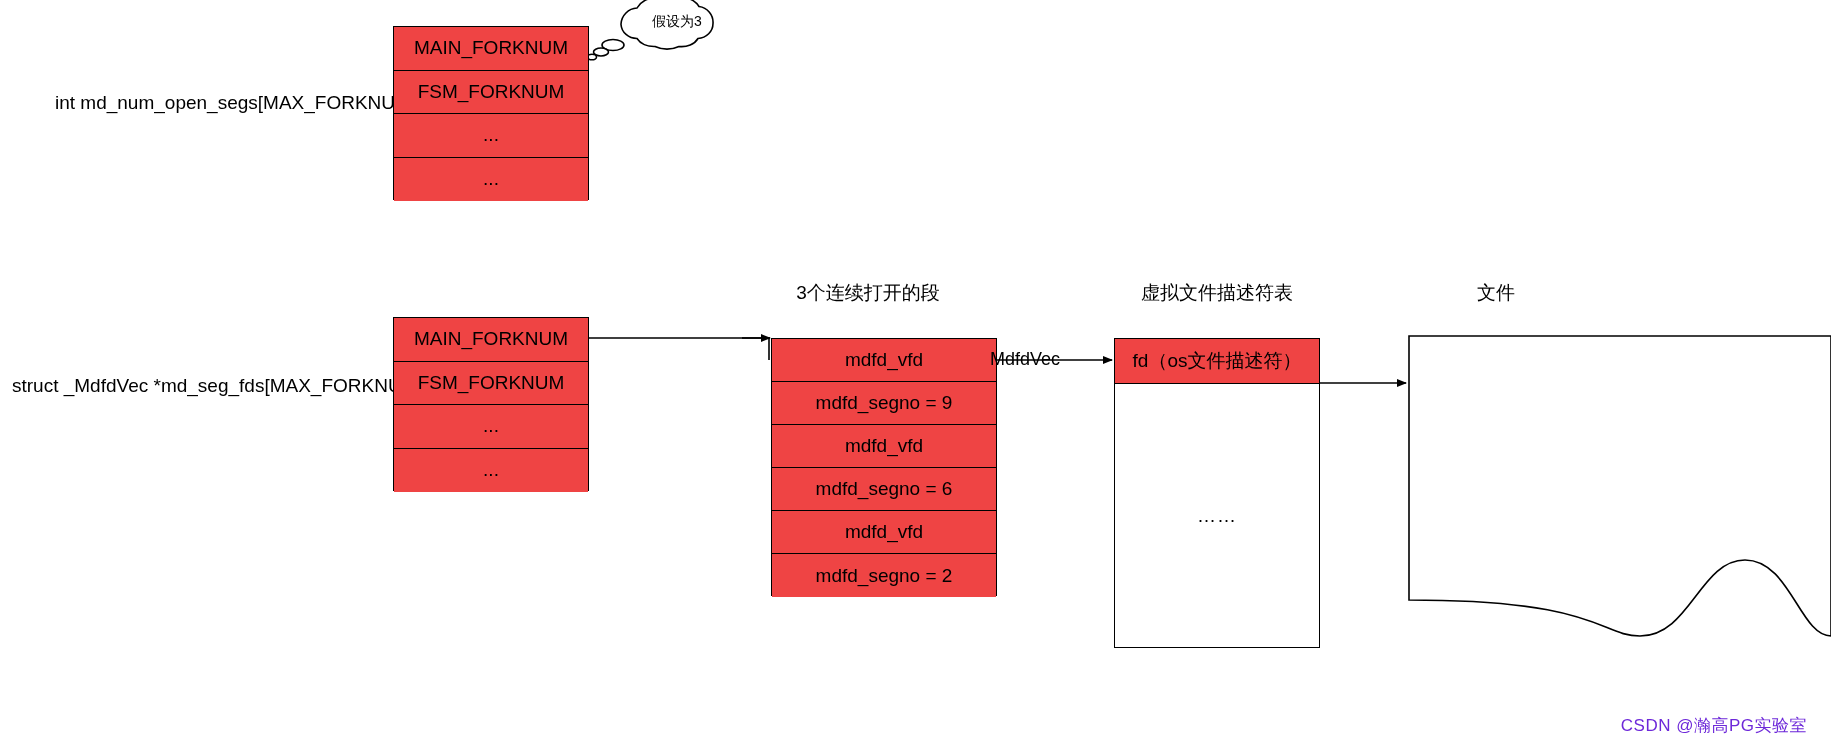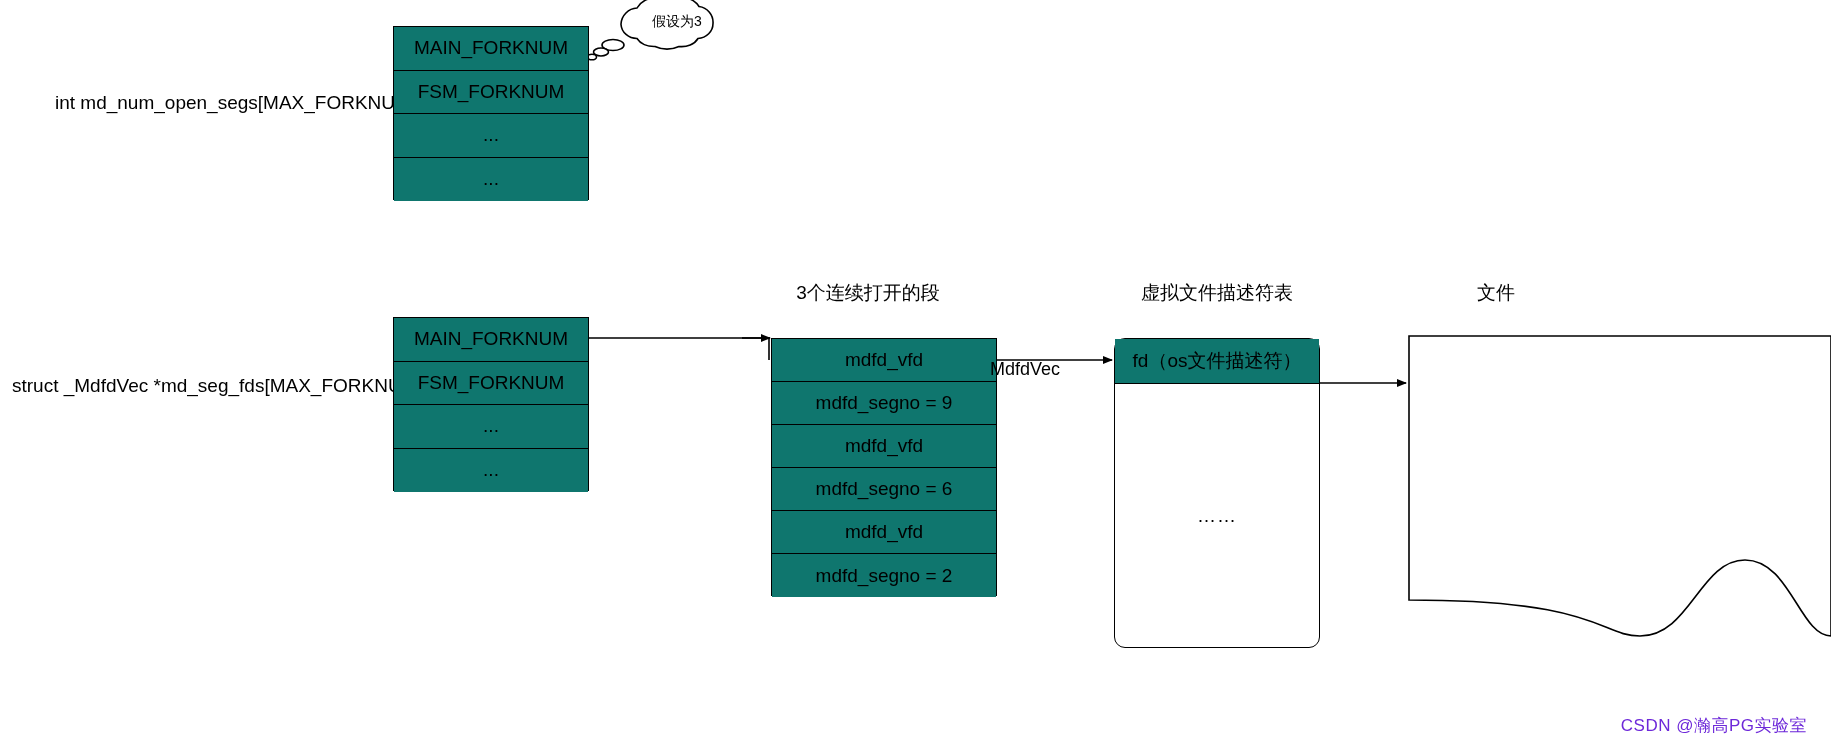--- a/index.html
+++ b/index.html
@@ -47,21 +47,21 @@
     box-sizing: border-box;
   }
   .row {
     box-sizing: border-box;
     display: flex;
     align-items: center;
     justify-content: center;
     font-size: 19px;
     text-align: center;
     border-bottom: 1.6px solid #000;
-    background: #0f766e;
+    background: #ef4444;
   }
   .row:last-child { border-bottom: none; }
 
   
   #fork-table-top {
     left: 393px;
     top: 26px;
     width: 196px;
     height: 174px;
   }
@@ -84,21 +84,20 @@
     height: 258px;
   }
   #segments-table .row { height: 43px; }
 
   
   #vfd-table {
     left: 1114px;
     top: 338px;
     width: 206px;
     height: 310px;
-    border-radius: 11px;
   }
   #vfd-row-fd {
     height: 45px;
     border-bottom: 1.6px solid #000;
   }
   #vfd-rest {
     height: 263px;
     display: flex;
     align-items: center;
     justify-content: center;
@@ -113,21 +112,21 @@
     text-align: center;
     color: #000;
   }
   #title-segments { left: 771px; top: 280px; width: 194px; }
   #title-vfd      { left: 1114px; top: 280px; width: 206px; }
   #title-file     { left: 1406px; top: 280px; width: 180px; }
 
   #mdfdvec-label {
     position: absolute;
     left: 990px;
-    top: 359px;
+    top: 349px;
     font-size: 18px;
     white-space: nowrap;
     text-align: center;
   }
 
   #bubble-text {
     position: absolute;
     left: 629px;
     top: 13px;
     width: 96px;

